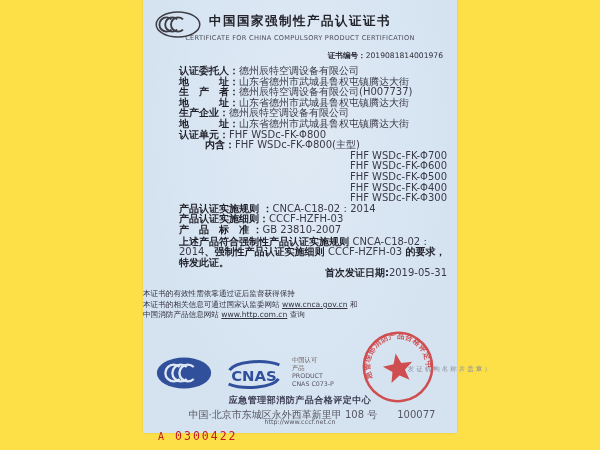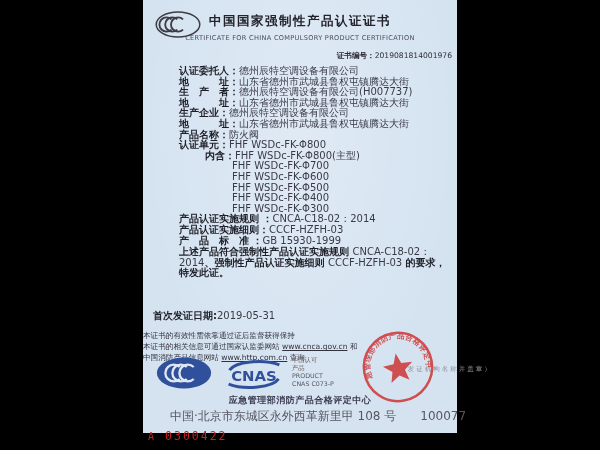--- a/index.html
+++ b/index.html
@@ -1,40 +1,40 @@
 <!DOCTYPE html>
 <html><head>
 <meta charset="utf-8">
 <style>
   * { margin:0; padding:0; box-sizing:border-box; }
   html,body { width:600px; height:450px; background:#ffffff; overflow:hidden;
     font-family:"DejaVu Sans","Liberation Sans",sans-serif; }
-  .page { position:relative; width:600px; height:450px; background:#000000; }
+  .page { position:relative; width:600px; height:450px; background:#fde047; }
 
   .paper { position:absolute; left:143px; top:0; width:314px; height:433px;
     background:#d5e3f1;
     background-image: radial-gradient(ellipse at 50% 30%, rgba(255,255,255,0.25), rgba(255,255,255,0) 70%);
     box-shadow: 0 0 2px rgba(0,0,0,0.12); }
 
   
   .hdr { position:relative; padding-top:13px; text-align:center; }
   .ccc-outline { position:absolute; left:11px; top:9px; }
   .title { font-size:12.5px; font-weight:bold; color:#23232b; letter-spacing:1.5px; }
   .subtitle { margin-top:4px; font-size:6.6px; color:#4c4c58; letter-spacing:0.3px; }
-  .certno { margin-top:9px; padding-right:5px; text-align:right; font-size:7.6px; color:#2c2c36; }
+  .certno { margin-top:9px; padding-right:14px; text-align:right; font-size:7.6px; color:#2c2c36; }
   .certno .lbl { font-weight:bold; }
 
   
   .body { margin:5px 10px 0 36px; font-size:10px; line-height:10.6px; color:#3a3a46; }
   .row .lbl { font-weight:bold; color:#1f1f28; }
   .indent1 { margin-left:26px; }
-  .indent2 { margin-left:53px; }
+  .indent2 { margin-left:53px;text-align:right; }
   .stmt { margin-top:1px; }
   .stmt .b { font-weight:bold; color:#1f1f28; }
-  .center-line { text-align:left; margin-left:-26px; font-weight:bold; color:#1f1f28;margin-top:32px; }
+  .center-line { text-align:right; margin-left:-26px; font-weight:bold; color:#1f1f28; }
   .center-line .val { font-weight:normal; color:#3a3a46; }
 
   
   .notes { margin-top:10px; font-size:7.6px; line-height:10.8px; color:#33333e; }
   .notes .url { text-decoration:underline; }
 
   
   .ccc-solid { position:absolute; left:12px; top:356px; }
   .cnas { position:absolute; left:80px; top:357px; }
   .accr { position:absolute; left:149px; top:356px; font-size:6.3px; line-height:8px; color:#55555f; }
@@ -42,27 +42,27 @@
 
   
   .stamp { position:absolute; left:216px; top:328px; width:78px; height:78px;
     transform:rotate(-10deg); opacity:0.88; }
   .stamp-placeholder { position:absolute; left:203px; top:365px; width:108px;
     font-size:6.5px; letter-spacing:2px; color:#8f8f9b; text-align:center;margin-left:46px; }
 
   
   .f-org { position:absolute; left:0; top:394px; width:100%; text-align:center;
     font-size:9px; font-weight:bold; color:#3d3d52; letter-spacing:0.5px; }
-  .f-addr { position:absolute; left:18px; top:408px; width:100%; text-align:center;
-    font-size:12px; color:#565660; }
+  .f-addr { position:absolute; left:12px; top:408px; width:100%; text-align:center;
+    font-size:10px; color:#565660; }
   .f-url { position:absolute; left:0; top:418px; width:100%; text-align:center;
     font-size:6.4px; color:#565660; }
 
   
-  .serial { position:absolute; left:148px; top:425px; color:#c32020;
+  .serial { position:absolute; left:158px; top:425px; color:#c32020;
     font-family:"DejaVu Sans Mono","Liberation Mono",monospace; }
   .serial .pfx { font-size:10px; }
   .serial .num { font-size:11.5px; margin-left:11px; letter-spacing:2px; }
 </style>
 </head>
 <body>
 
 <div class="page">
 
   <div class="paper">
@@ -81,33 +81,32 @@
       </div>
     </div>
 
     <div class="body">
       <div class="row"><span class="lbl">认证委托人：</span><span>德州辰特空调设备有限公司</span></div>
       <div class="row"><span class="lbl">地　　　址：</span><span>山东省德州市武城县鲁权屯镇腾达大街</span></div>
       <div class="row"><span class="lbl">生　产　者：</span><span>德州辰特空调设备有限公司(H007737)</span></div>
       <div class="row"><span class="lbl">地　　　址：</span><span>山东省德州市武城县鲁权屯镇腾达大街</span></div>
       <div class="row"><span class="lbl">生产企业：</span><span>德州辰特空调设备有限公司</span></div>
       <div class="row"><span class="lbl">地　　　址：</span><span>山东省德州市武城县鲁权屯镇腾达大街</span></div>
-      <div class="row"><span class="lbl">产品名称：</span><span>防火阀</span></div>
       <div class="row"><span class="lbl">认证单元：</span><span>FHF WSDc-FK-Φ800</span></div>
 
       <div class="row indent1"><span class="lbl">内含：</span><span>FHF WSDc-FK-Φ800(主型)</span></div>
       <div class="row indent2">FHF WSDc-FK-Φ700</div>
       <div class="row indent2">FHF WSDc-FK-Φ600</div>
       <div class="row indent2">FHF WSDc-FK-Φ500</div>
       <div class="row indent2">FHF WSDc-FK-Φ400</div>
       <div class="row indent2">FHF WSDc-FK-Φ300</div>
 
       <div class="row"><span class="lbl">产品认证实施规则 ：</span><span>CNCA-C18-02：2014</span></div>
       <div class="row"><span class="lbl">产品认证实施细则：</span><span>CCCF-HZFH-03</span></div>
-      <div class="row"><span class="lbl">产　品　标　准 ：</span><span>GB 15930-1999</span></div>
+      <div class="row"><span class="lbl">产　品　标　准 ：</span><span>GB 23810-2007</span></div>
 
       <div class="stmt">
         <span class="b">上述产品符合强制性产品认证实施规则 </span><span>CNCA-C18-02：2014</span><span class="b">、强制性产品认证实施细则 </span><span>CCCF-HZFH-03 </span><span class="b">的要求，特发此证。</span>
       </div>
 
       <div class="center-line">
         <span>首次发证日期:</span><span class="val">2019-05-31</span>
       </div>
     </div>
 
@@ -142,19 +141,20 @@
       </defs>
       <circle cx="40" cy="40" r="35" fill="none" stroke="#cf3a3a" stroke-width="2.6"></circle>
       <polygon points="40,26 44,36.5 55.2,37.1 46.5,44.1 49.4,54.9 40,48.8 30.6,54.9 33.5,44.1 24.8,37.1 36,36.5" fill="#cf3a3a"></polygon>
       <text font-size="7.6" font-weight="bold" fill="#cf3a3a" letter-spacing="0.5">
         <textPath href="#ringPath" startOffset="50%" text-anchor="middle">应急管理部消防产品合格评定中心</textPath>
       </text>
     </svg>
 
     <div class="f-org">应急管理部消防产品合格评定中心</div>
     <div class="f-addr">中国·北京市东城区永外西革新里甲 108 号　　100077</div>
+    <div class="f-url">http://www.cccf.net.cn</div>
   </div>
 
   <div class="serial">
     <span class="pfx">A</span><span class="num">0300422</span>
   </div>
 
 </div>
 
 </body></html>

